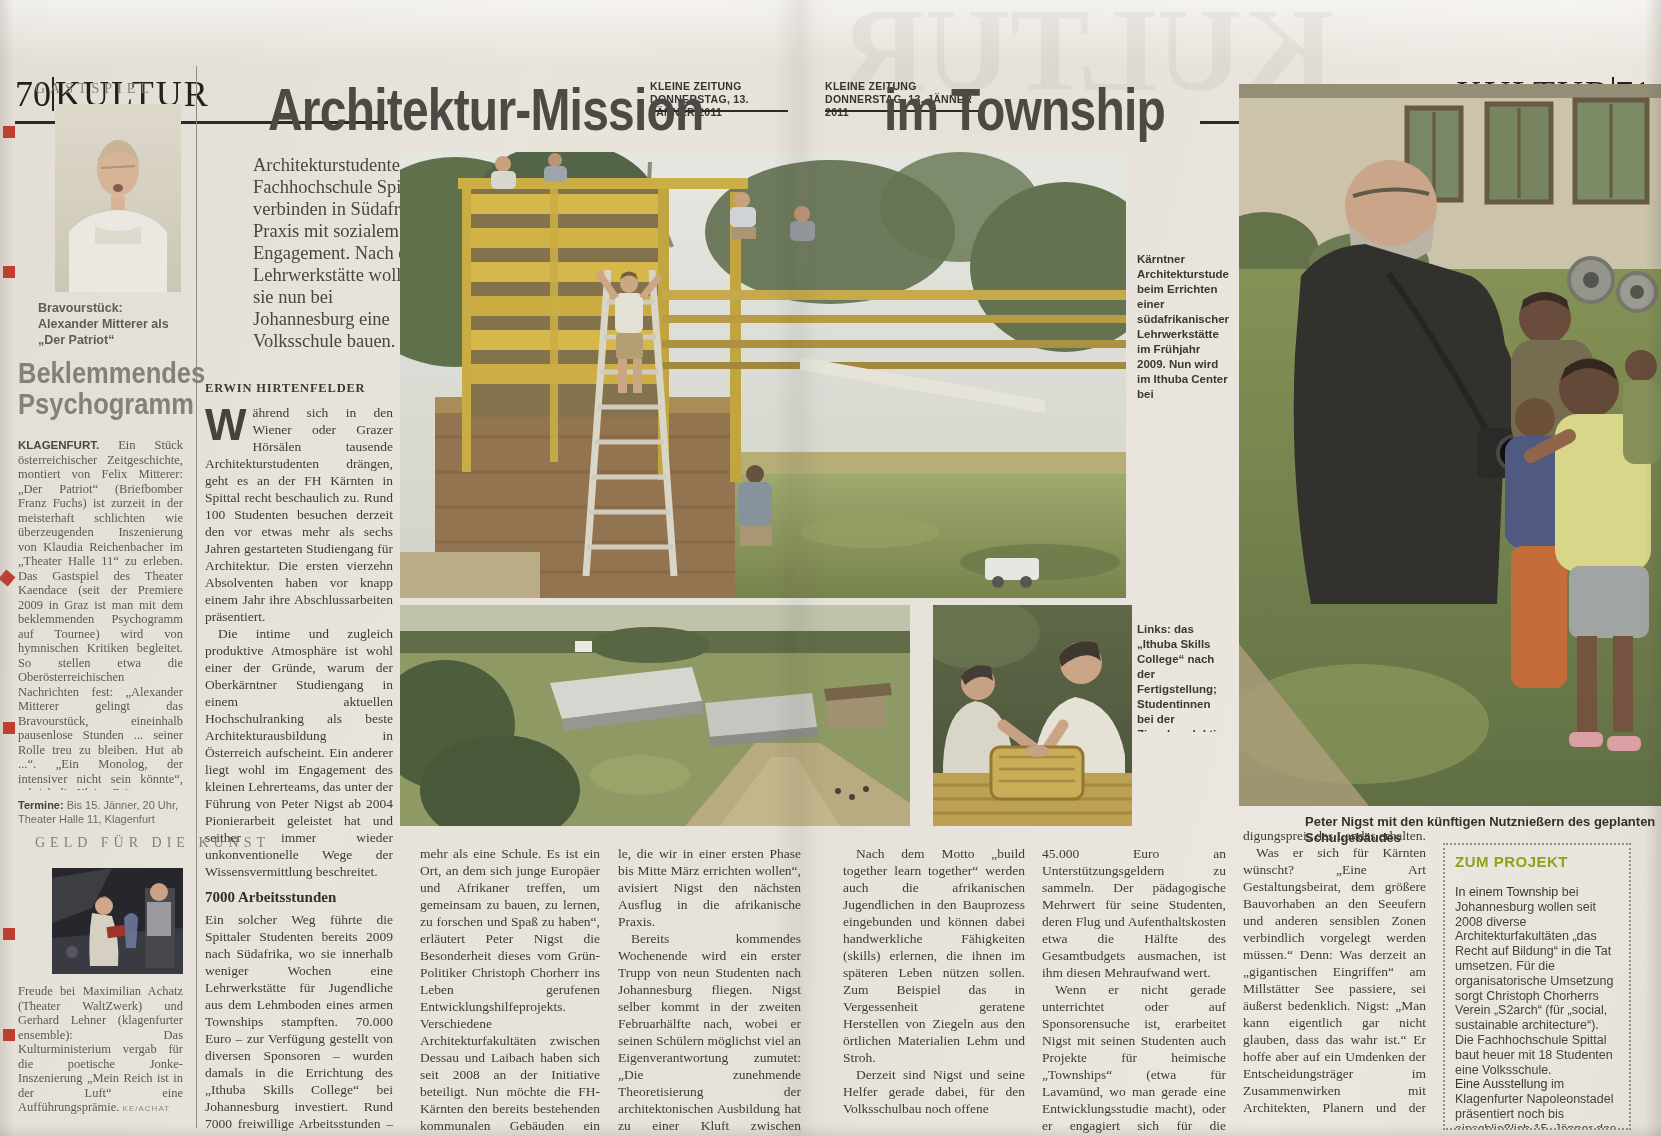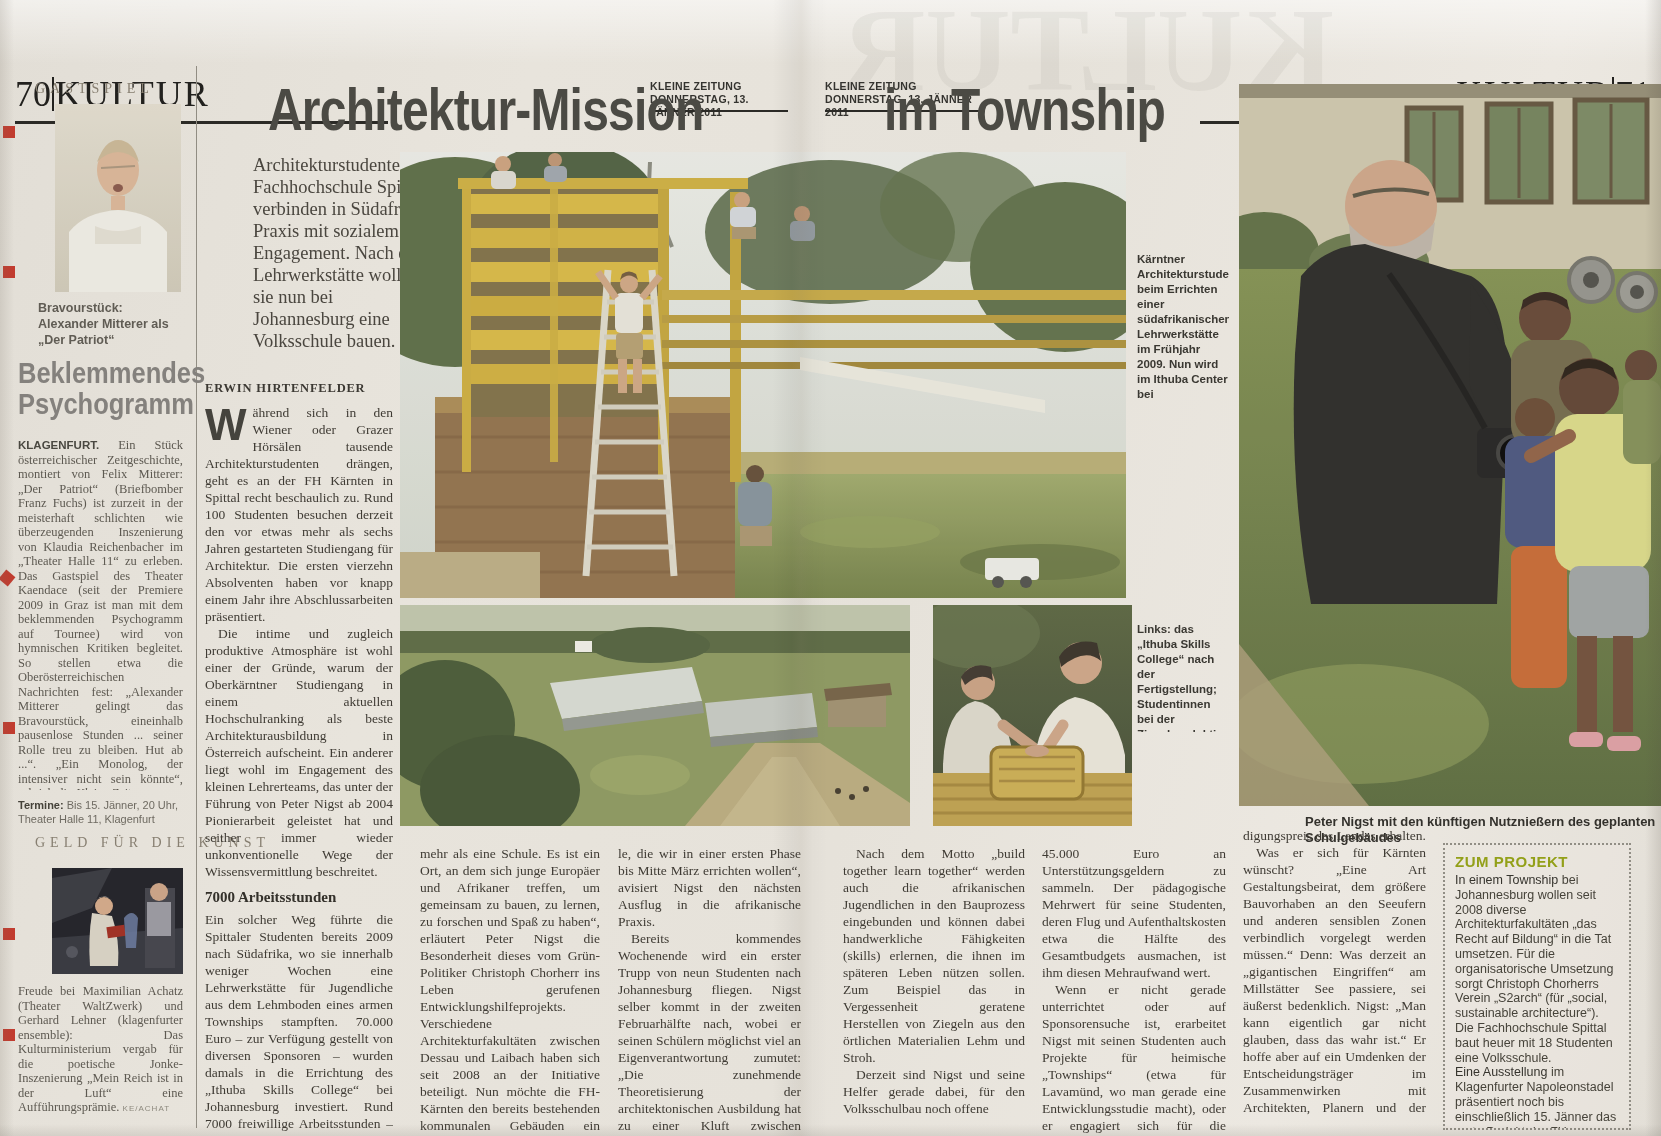--- a/index.html
+++ b/index.html
@@ -32,21 +32,21 @@
   .byline{font:700 12.5px/1 "Liberation Serif",serif;letter-spacing:.8px;color:#3c3933;}
   .jcol{font:400 13.5px/17px "Liberation Serif",serif;color:#3f3b34;text-align:justify;overflow:hidden;}
   .jcol p{margin:0;}
   .jcol p.ind{text-indent:13px;}
   .subhead{font:700 15px/1.25 "Liberation Serif",serif;color:#33302a;margin:8px 0 4px;text-align:left;}
   .dropcap{float:left;font:700 44px/37px "Liberation Sans",sans-serif;color:#45433d;padding:2px 6px 0 0;}
   .cap{font:700 11.5px/15px "Liberation Sans",sans-serif;color:#3a3832;overflow:hidden;}
   .cr{font:400 8px/1 "Liberation Sans",sans-serif;color:#8d897e;letter-spacing:1px;}
   .bigcap{font:700 13px/16px "Liberation Sans",sans-serif;color:#33312c;display:flex;justify-content:space-between;align-items:baseline;}
   .pbox{border:2px dotted #918e85;padding:9px 9px 6px 10px;background:rgba(237,233,225,.35);overflow:hidden;}
-  .pbox .ttl{font:700 15px/1 "Liberation Sans",sans-serif;color:#93a019;letter-spacing:.5px;margin-bottom:4px;}
+  .pbox .ttl{font:700 15px/1 "Liberation Sans",sans-serif;color:#93a019;letter-spacing:.5px;margin-bottom:16px;}
   .pbox .txt{font:400 12.5px/14.8px "Liberation Sans",sans-serif;color:#46433a;}
   .pbox .bld{font-weight:400;color:#36342e;}
   svg{display:block;}
 </style>
 </head>
 <body>
 
 <div id="spread">
 
   <div class="abs topshade"></div>

